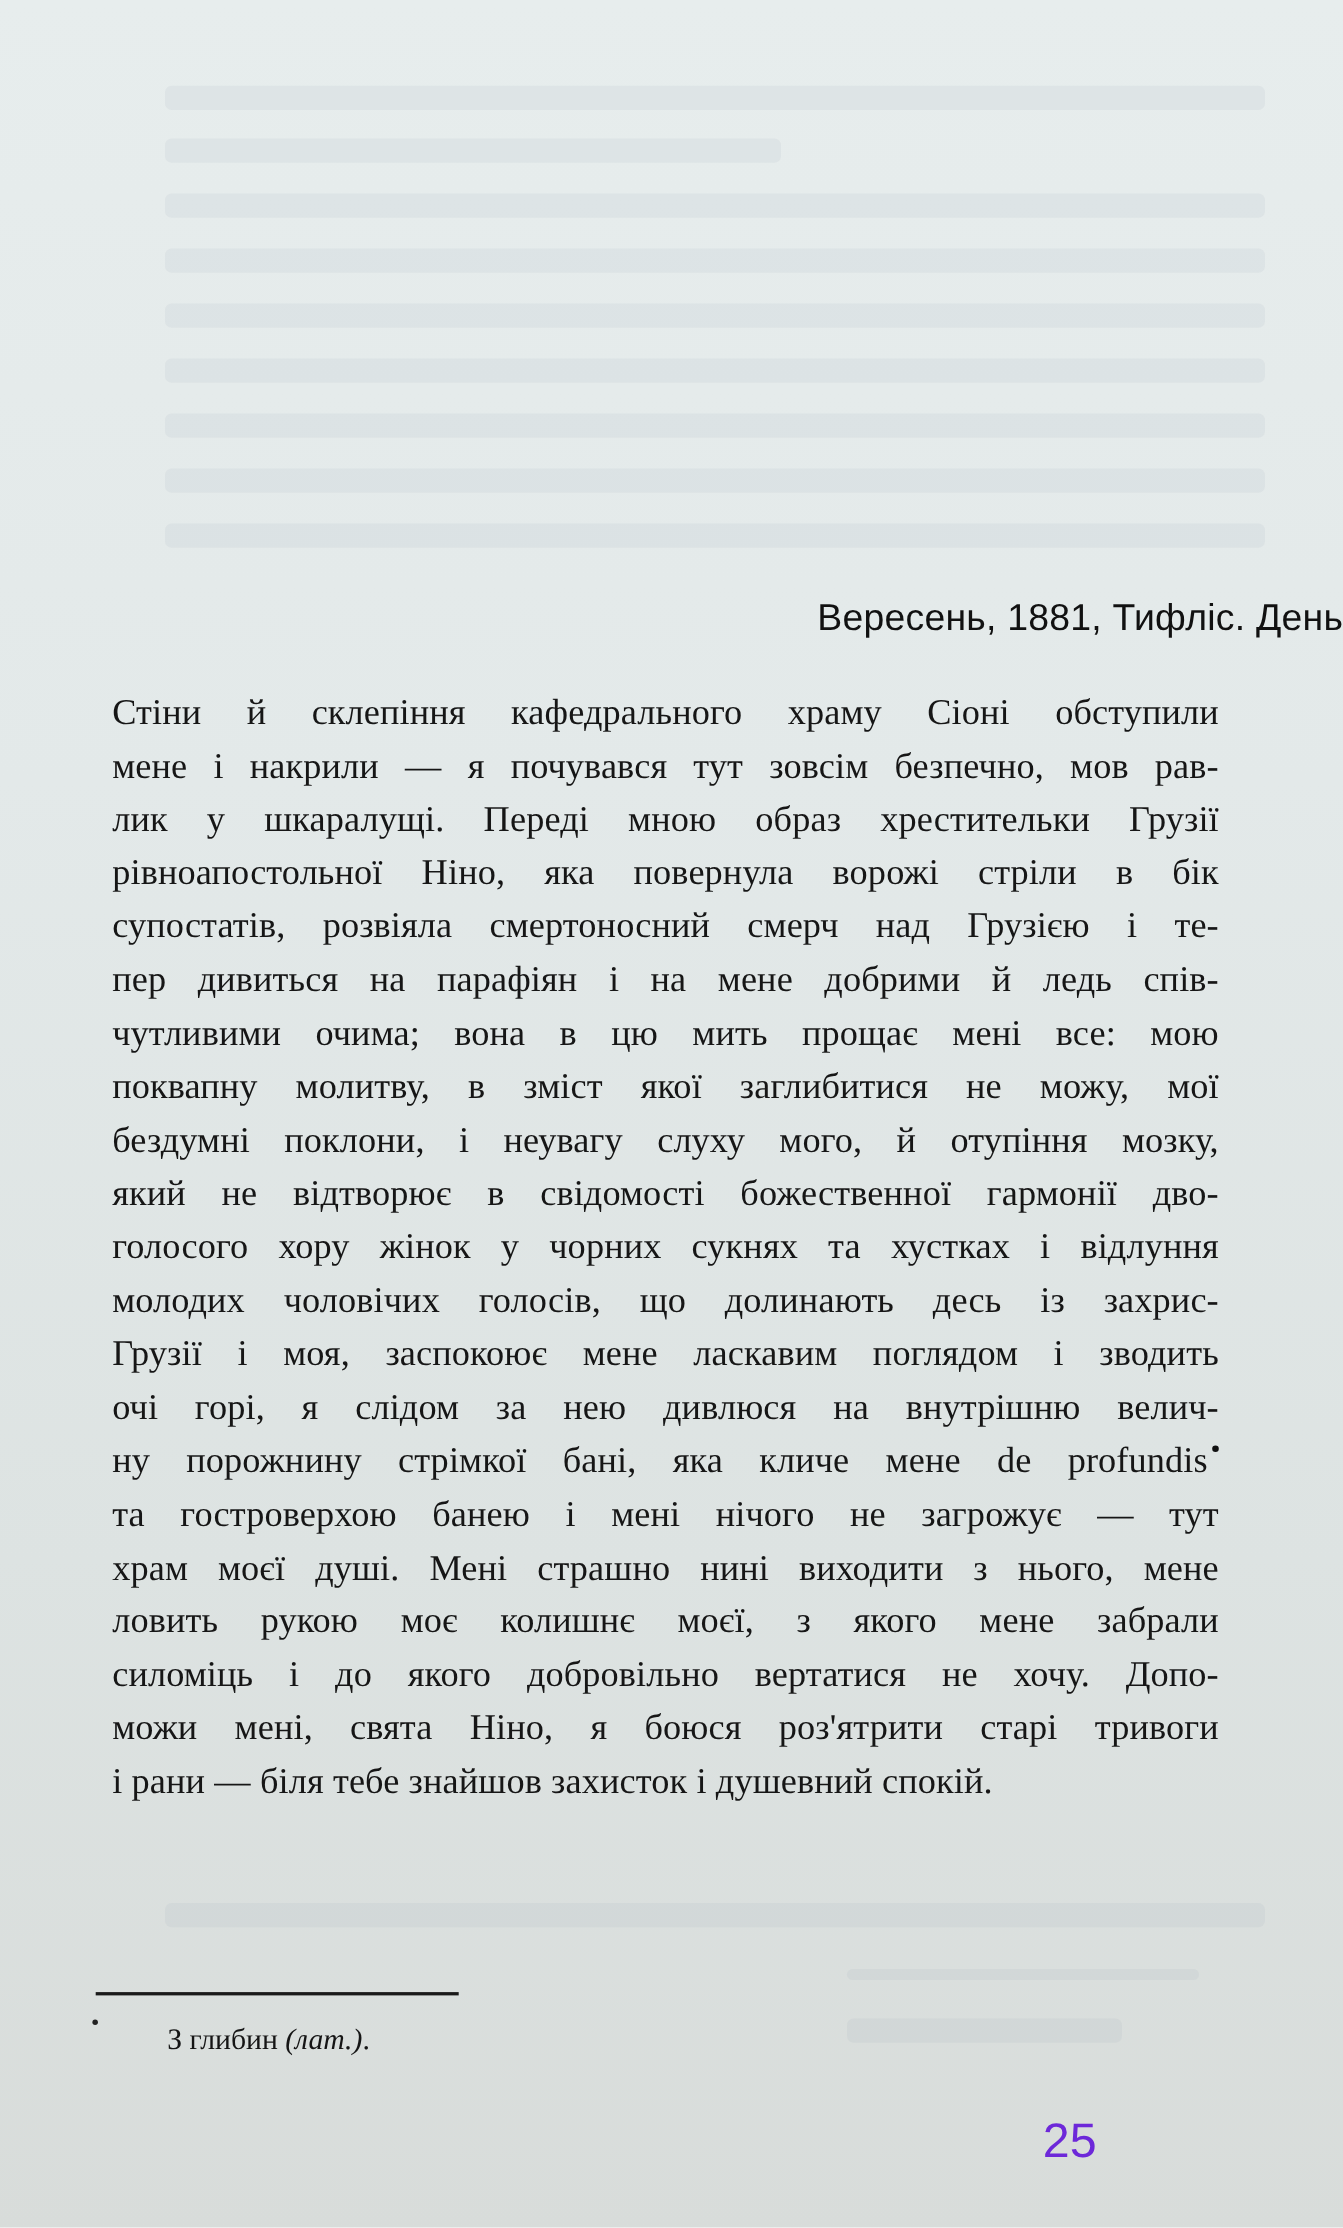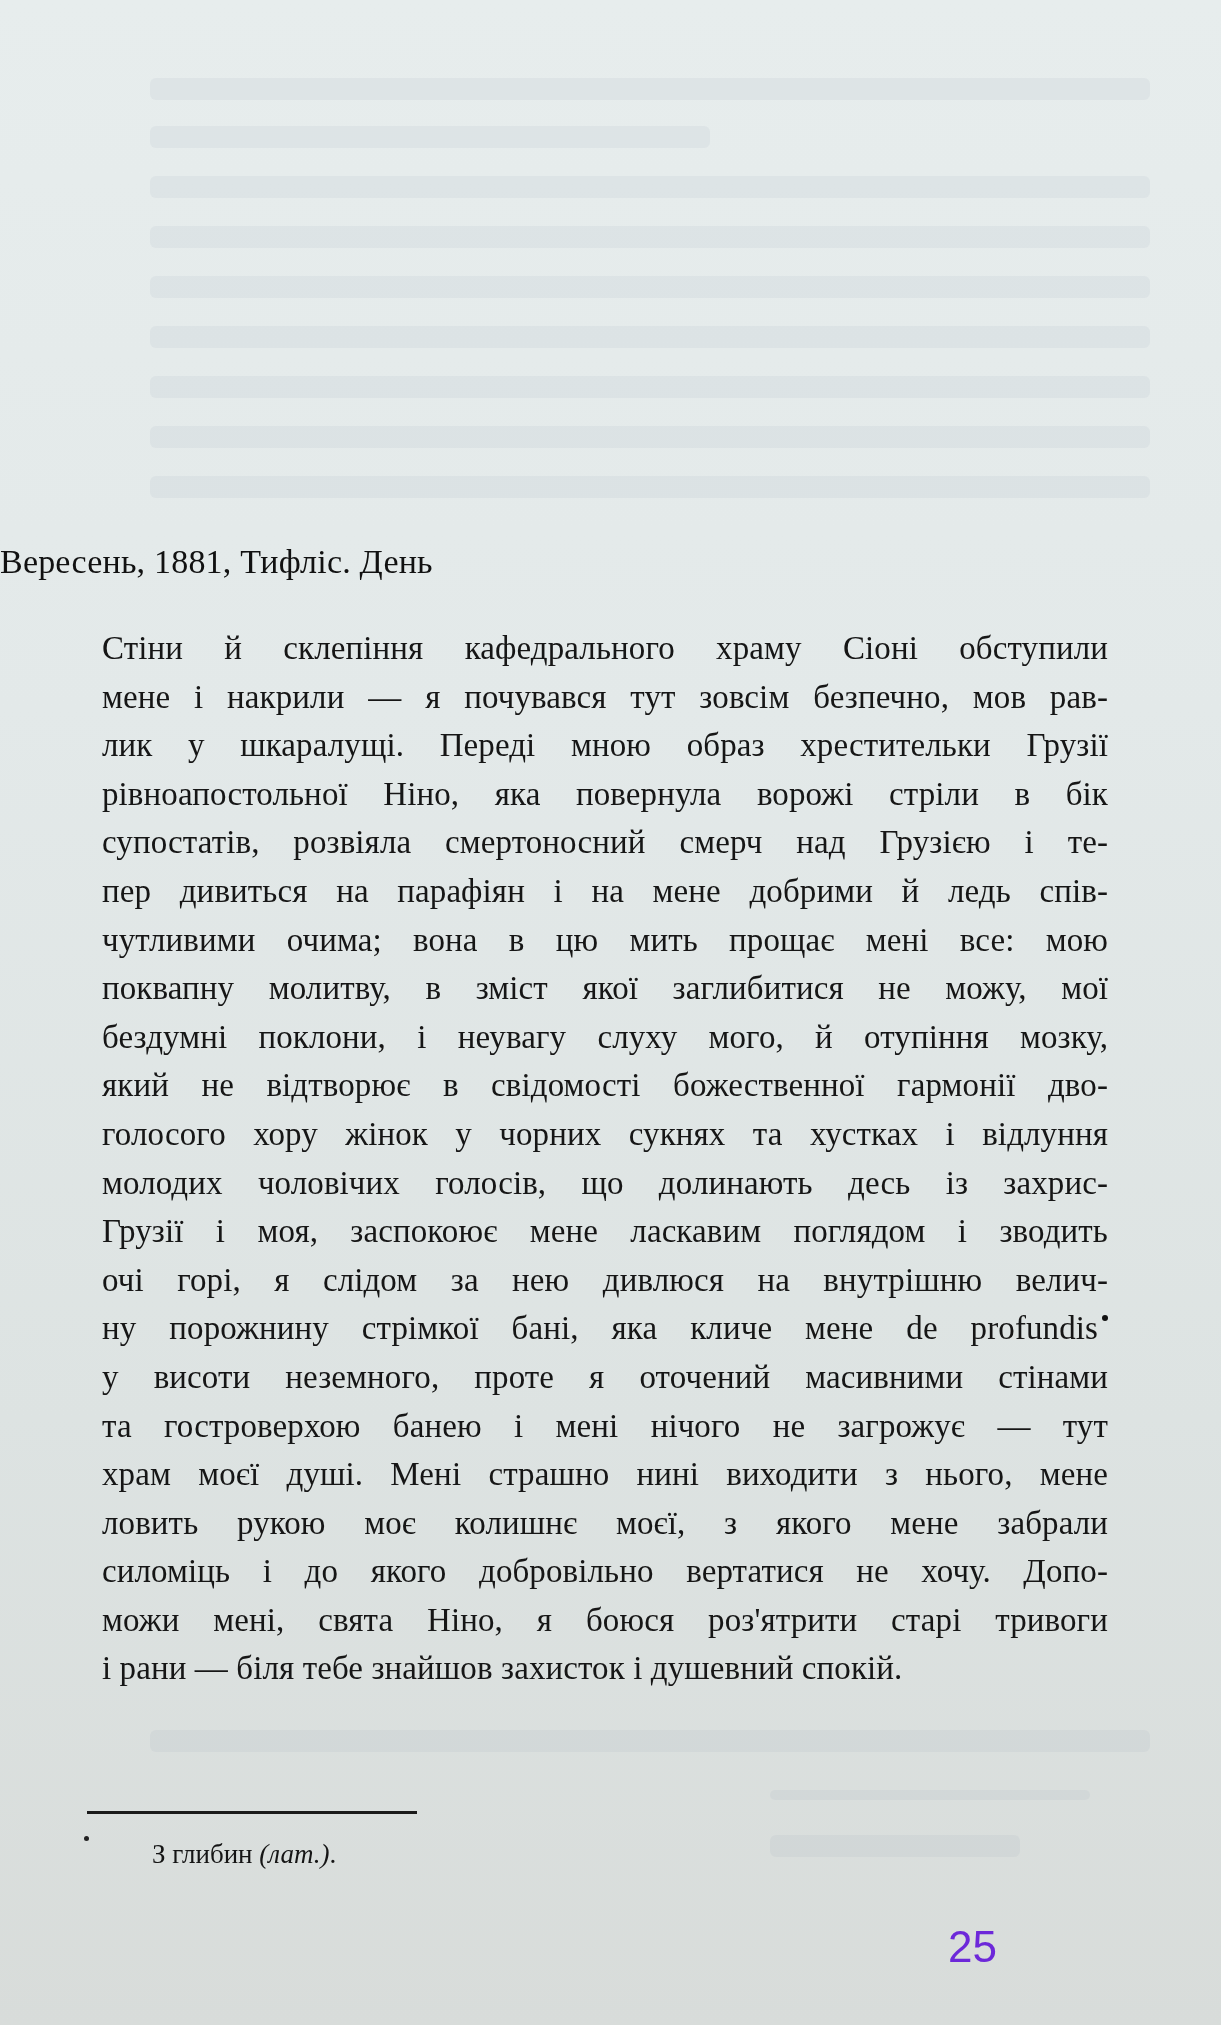--- a/index.html
+++ b/index.html
@@ -9,22 +9,22 @@
     font-family: "Liberation Serif", "DejaVu Serif", serif;
     color: #161616;
   }
   .bleed {
     position: absolute; left: 150px; width: 1000px;
     height: 22px; border-radius: 6px;
     background: rgba(150,160,175,0.10);
   }
   .heading {
     position: absolute; left: 0; width: 1221px; top: 540px;
-    text-align: left;
-    font-family: Liberation Serif, serif;
+    text-align: right;
+    font-family: Liberation Sans, sans-serif;
     font-size: 34px; line-height: 44px; color: #111;
     letter-spacing: 0.2px;
   }
   .body-text {
     position: absolute; left: 87px; width: 1006px; top: 609px;
     margin: 15px; padding: 0;
   }
   .line {
     display: block; height: 48.6px; line-height: 48.6px;
     font-size: 33px; white-space: nowrap;
@@ -85,21 +85,20 @@
   <span class="line">пер дивиться на парафіян і на мене добрими й ледь спів-</span>
   <span class="line">чутливими очима; вона в цю мить прощає мені все: мою</span>
   <span class="line">поквапну молитву, в зміст якої заглибитися не можу, мої</span>
   <span class="line">бездумні поклони, і неувагу слуху мого, й отупіння мозку,</span>
   <span class="line">який не відтворює в свідомості божественної гармонії дво-</span>
   <span class="line">голосого хору жінок у чорних сукнях та хустках і відлуння</span>
   <span class="line">молодих чоловічих голосів, що долинають десь із захрис-</span>
   <span class="line">Грузії і моя, заспокоює мене ласкавим поглядом і зводить</span>
   <span class="line">очі горі, я слідом за нею дивлюся на внутрішню велич-</span>
   <span class="line"><span>ну порожнину стрімкої бані, яка кличе мене de profundis</span><span class="fn-mark"></span></span>
-  <span class="line">у висоти неземного, проте я оточений масивними стінами</span>
   <span class="line">та гостроверхою банею і мені нічого не загрожує — тут</span>
   <span class="line">храм моєї душі. Мені страшно нині виходити з нього, мене</span>
   <span class="line">ловить рукою моє колишнє моєї, з якого мене забрали</span>
   <span class="line">силоміць і до якого добровільно вертатися не хочу. Допо-</span>
   <span class="line">можи мені, свята Ніно, я боюся роз'ятрити старі тривоги</span>
   <span class="line last">і рани — біля тебе знайшов захисток і душевний спокій.</span>
 </div>
 
 <div class="fn-rule"></div>
 <div class="fn-dot"></div>

